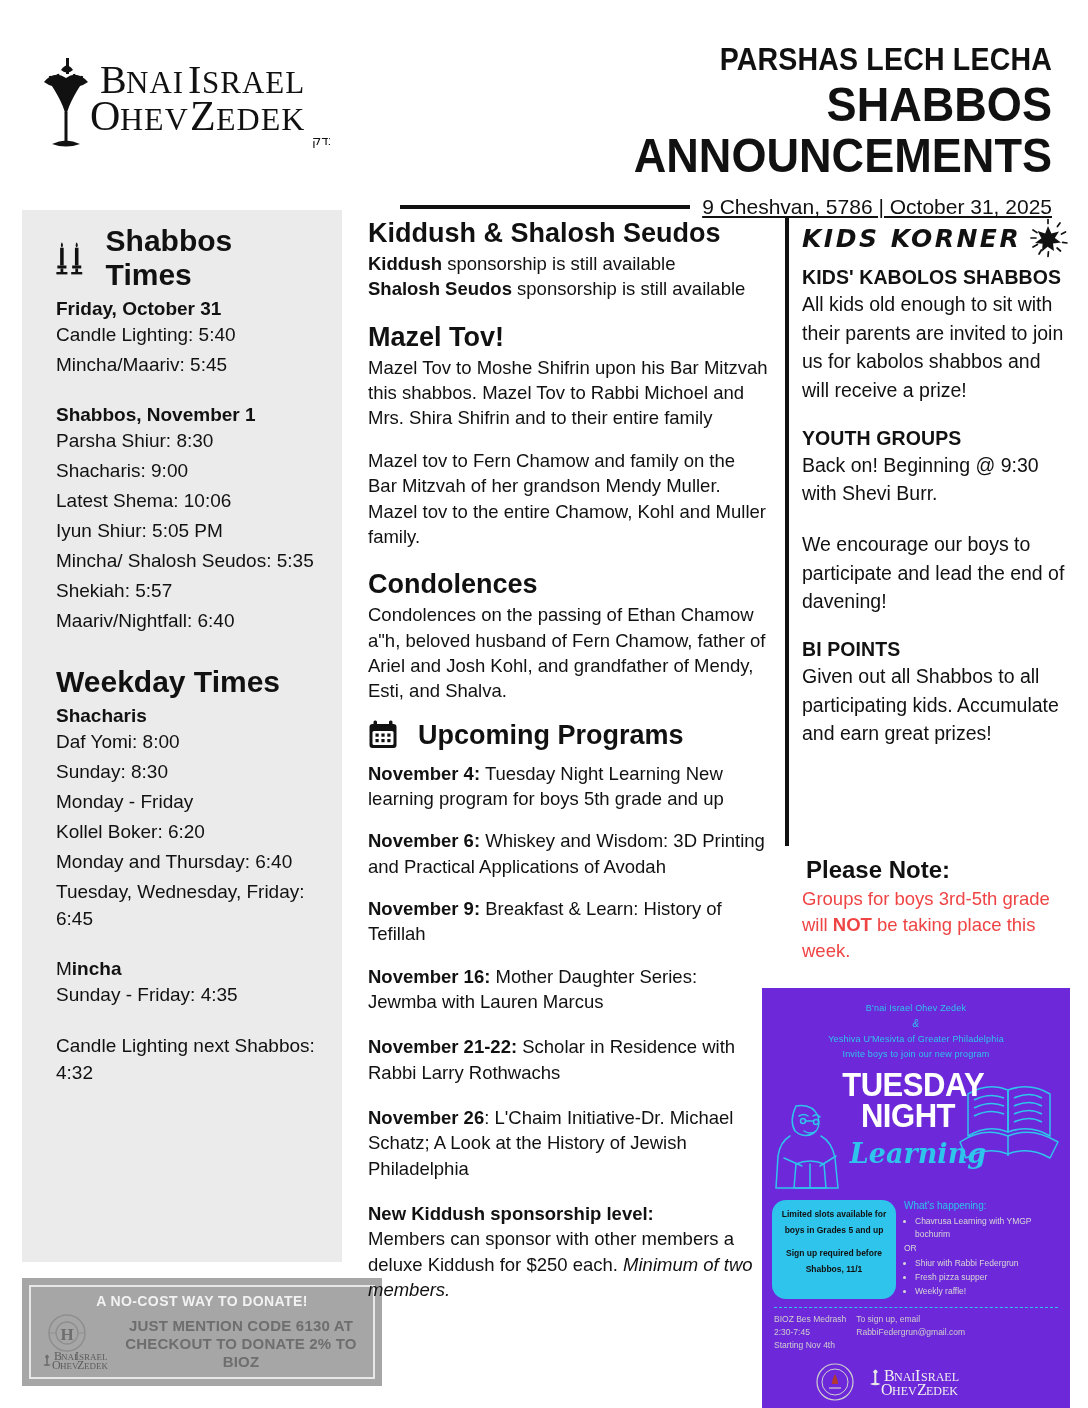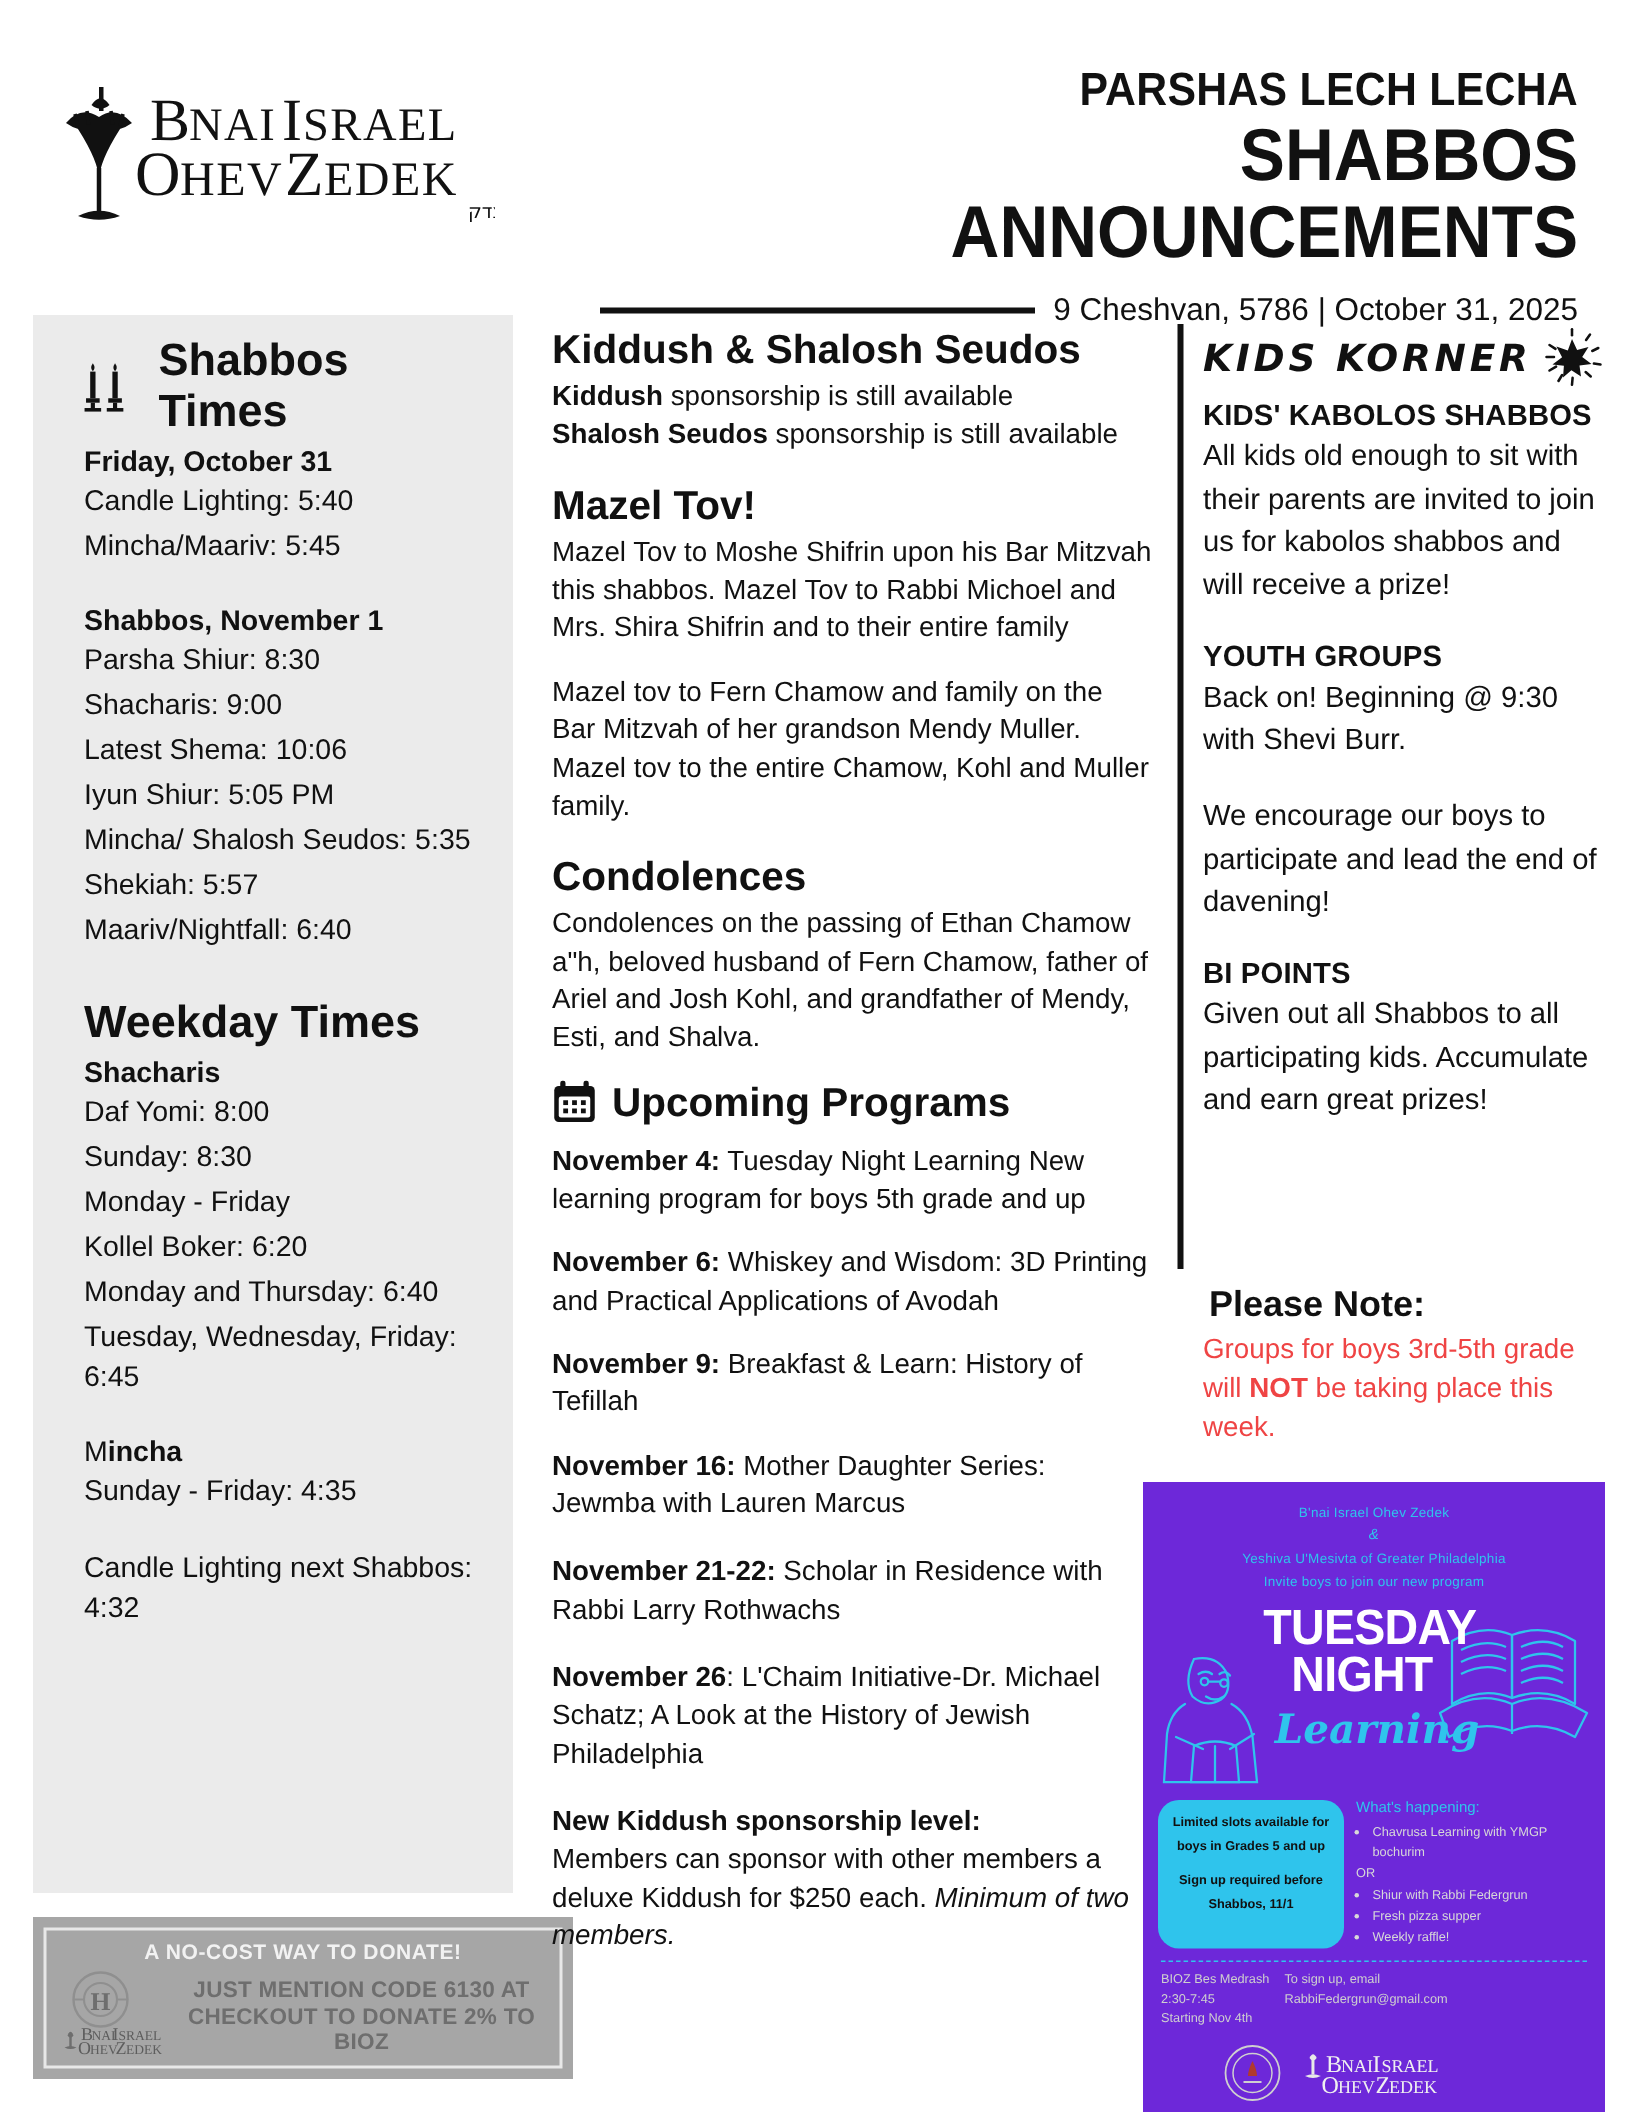--- a/index.html
+++ b/index.html
@@ -23,21 +23,21 @@
     font-family: "Liberation Sans", sans-serif;
     font-weight: 700; font-size: 31px; letter-spacing:.2px;
     color:#111; line-height:1.05; transform: scaleX(0.92); transform-origin: right center;
   }
   .main-title {
     font-weight: 700; font-size: 49px; line-height:1.05; color:#111;
     margin-top: 2px; transform: scaleX(0.92); transform-origin: right center;
   }
   .datebar { margin-top:14px; display:flex; align-items:center; justify-content:flex-end; gap:12px; }
   .datebar .rule { flex: 0 0 290px; height:4px; background:#111; }
-  .datebar .dtext { font-size:21px; color:#111; white-space:nowrap; }
+  .datebar .dtext { font-size:21px; color:#111; white-space:nowrap;text-decoration:underline; }
 
   
   .sidebar {
     position:absolute; left:22px; top:210px; width:320px; height:1052px;
     background:#ebebeb; padding:14px 18px 10px 18px;
   }
   .sb-title {
     display:flex; align-items:center; gap:20px;
     font-size:30px; font-weight:700; color:#111; margin:0 0 6px 14px;
   }
@@ -68,21 +68,21 @@
 
   
   .midcol { position:absolute; left:368px; top:218px; width:400px; }
   .m-h1 { font-size:27px; font-weight:700; color:#111; margin:0 0 2px 0; line-height:1.15; }
   .m-h1.sp { margin-top:20px; }
   .m-p { font-size:18.5px; color:#111; line-height:1.37; margin:0; }
   .m-p b { font-weight:700; }
   .m-p i { font-style:italic; }
   .m-gap { height:17px; }
   .m-gap-lg { height:20px; }
-  .prog-head { display:flex; align-items:center; gap:10px; margin:16px 0 10px 0; }
+  .prog-head { display:flex; align-items:center; gap:20px; margin:16px 0 10px 0; }
   .prog-head .ttl { font-size:27px; font-weight:700; color:#111; }
 
   
   .divider { position:absolute; left:785px; top:216px; width:4px; height:630px; background:#111; }
   .rightcol { position:absolute; left:802px; top:218px; width:268px; }
   .kk-head { display:flex; align-items:center; gap:6px; margin-bottom:8px; }
   .kk-text {
     font-family: "DejaVu Sans", sans-serif;
     font-weight:700; font-style:italic; font-size:25px; letter-spacing:2.5px; color:#111;text-align:right;
   }

